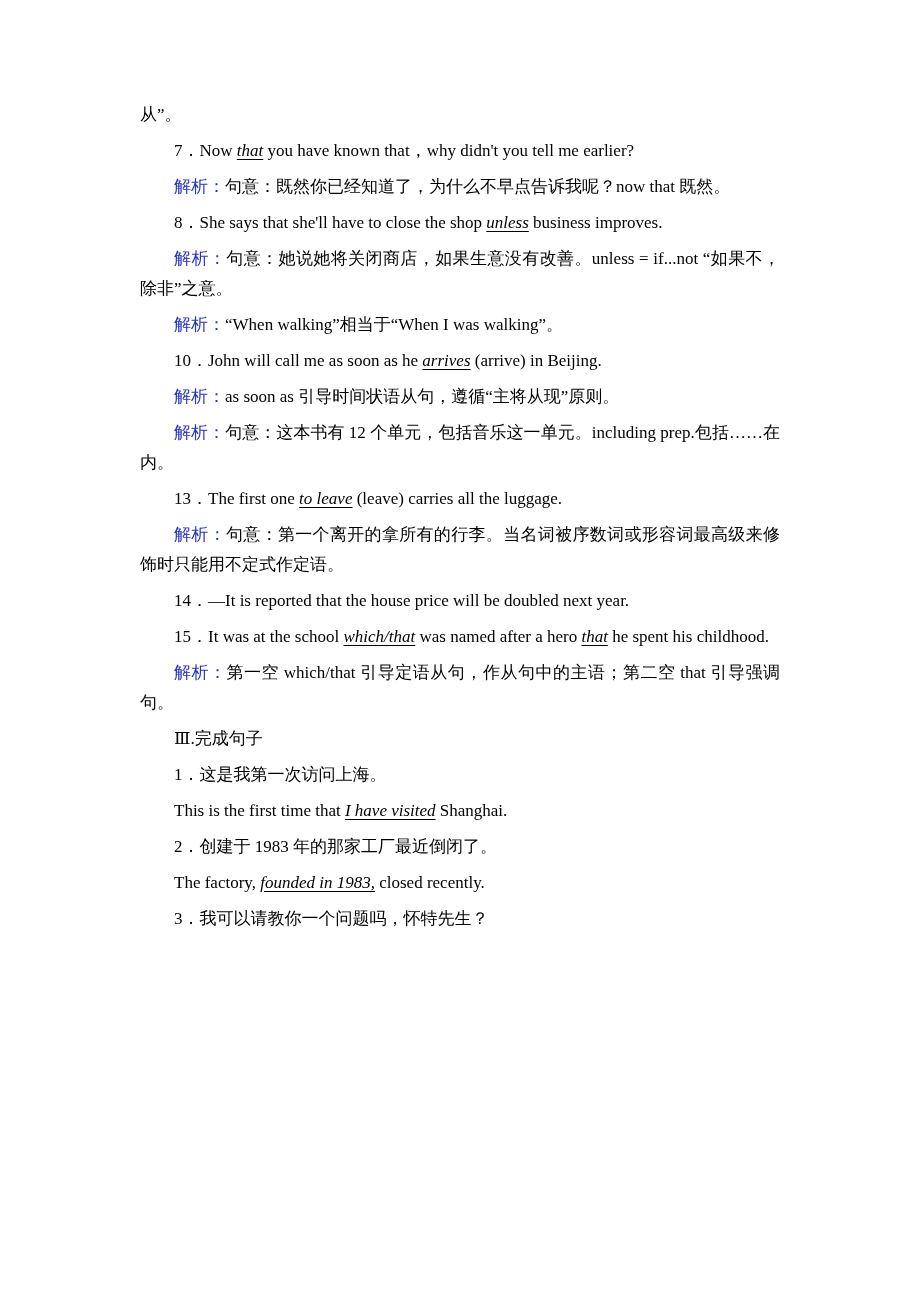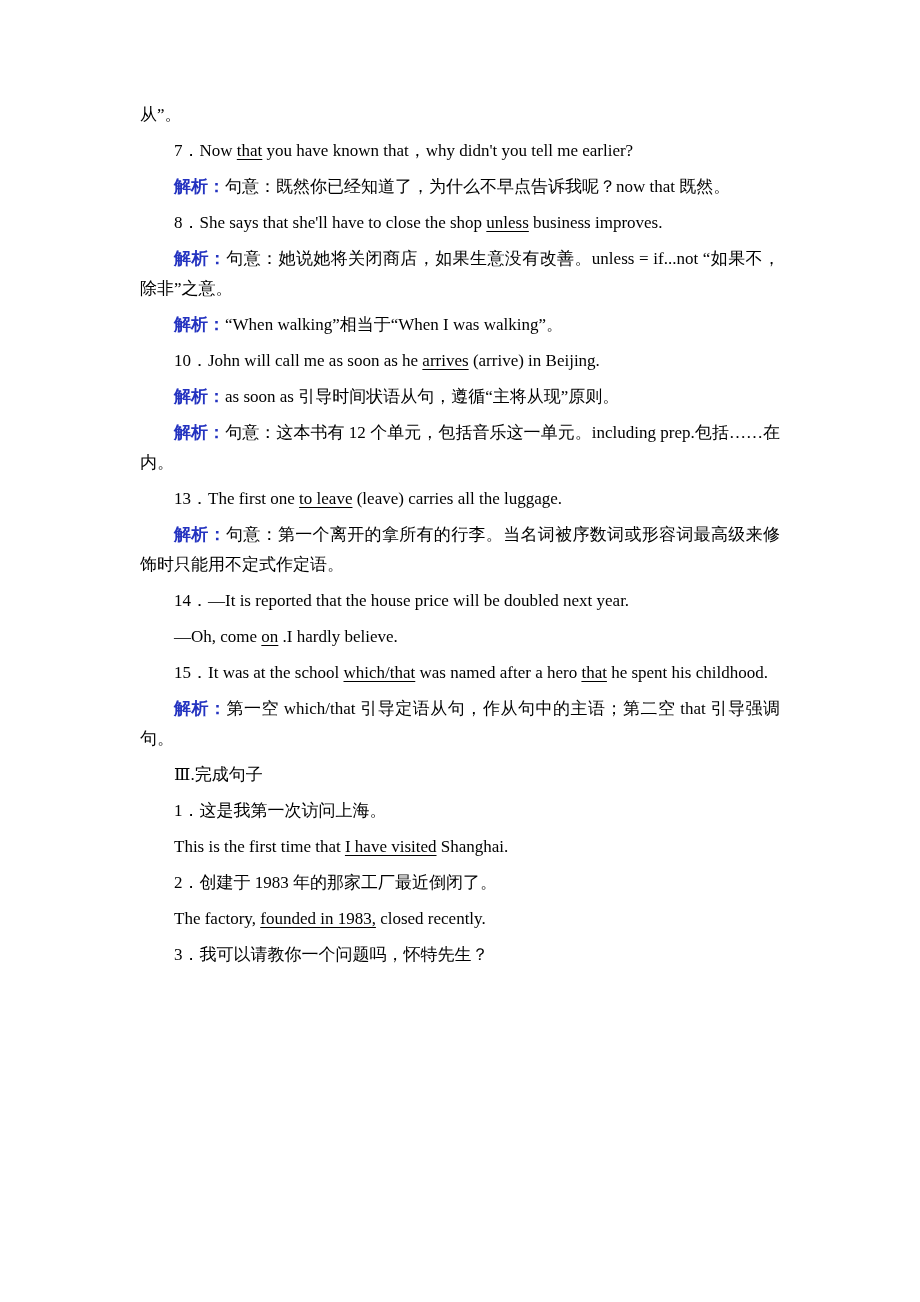--- a/index.html
+++ b/index.html
@@ -27,44 +27,44 @@
   .doc p.para {
     margin: 0 0 6px 0;
     text-indent: 2em;
   }
   .doc p.para.no-indent {
     text-indent: 0;
   }
   .u {
     text-decoration: underline;
     text-underline-offset: 3px;
+    font-style: italic;
   }
   .label {
     color: var(--label-color, #2433c0);
-    font-weight: bold;
+    font-weight: normal;
   }
 </style>
 </head>
 <body>
 
 <div class="page" style="background: rgb(255, 255, 255);">
   <div class="doc">
       <p class="para no-indent"><span>从”。</span></p>
       <p class="para"><span>7．Now </span><span class="u">that</span><span> you have known that，why didn't you tell me earlier?</span></p>
       <p class="para"><span class="label">解析：</span><span>句意：既然你已经知道了，为什么不早点告诉我呢？now that 既然。</span></p>
       <p class="para"><span>8．She says that she'll have to close the shop </span><span class="u">unless</span><span> business improves.</span></p>
       <p class="para"><span class="label">解析：</span><span>句意：她说她将关闭商店，如果生意没有改善。unless = if...not “如果不，除非”之意。</span></p>
       <p class="para"><span class="label">解析：</span><span>“When walking”相当于“When I was walking”。</span></p>
       <p class="para"><span>10．John will call me as soon as he </span><span class="u">arrives</span><span> (arrive) in Beijing.</span></p>
       <p class="para"><span class="label">解析：</span><span>as soon as 引导时间状语从句，遵循“主将从现”原则。</span></p>
       <p class="para"><span class="label">解析：</span><span>句意：这本书有 12 个单元，包括音乐这一单元。including prep.包括……在内。</span></p>
       <p class="para"><span>13．The first one </span><span class="u">to leave</span><span> (leave) carries all the luggage.</span></p>
       <p class="para"><span class="label">解析：</span><span>句意：第一个离开的拿所有的行李。当名词被序数词或形容词最高级来修饰时只能用不定式作定语。</span></p>
       <p class="para"><span>14．—It is reported that the house price will be doubled next year.</span></p>
-      <p class="para"><span>—Oh, come </span><span class="u">on</span><span> .I hardly believe.</span></p>
       <p class="para"><span>15．It was at the school </span><span class="u">which/that</span><span> was named after a hero </span><span class="u">that</span><span> he spent his childhood.</span></p>
       <p class="para"><span class="label">解析：</span><span>第一空 which/that 引导定语从句，作从句中的主语；第二空 that 引导强调句。</span></p>
       <p class="para"><span>Ⅲ.完成句子</span></p>
       <p class="para"><span>1．这是我第一次访问上海。</span></p>
       <p class="para"><span>This is the first time that </span><span class="u">I have visited</span><span> Shanghai.</span></p>
       <p class="para"><span>2．创建于 1983 年的那家工厂最近倒闭了。</span></p>
       <p class="para"><span>The factory, </span><span class="u">founded in 1983,</span><span> closed recently.</span></p>
       <p class="para"><span>3．我可以请教你一个问题吗，怀特先生？</span></p>
     </div>
 </div>

